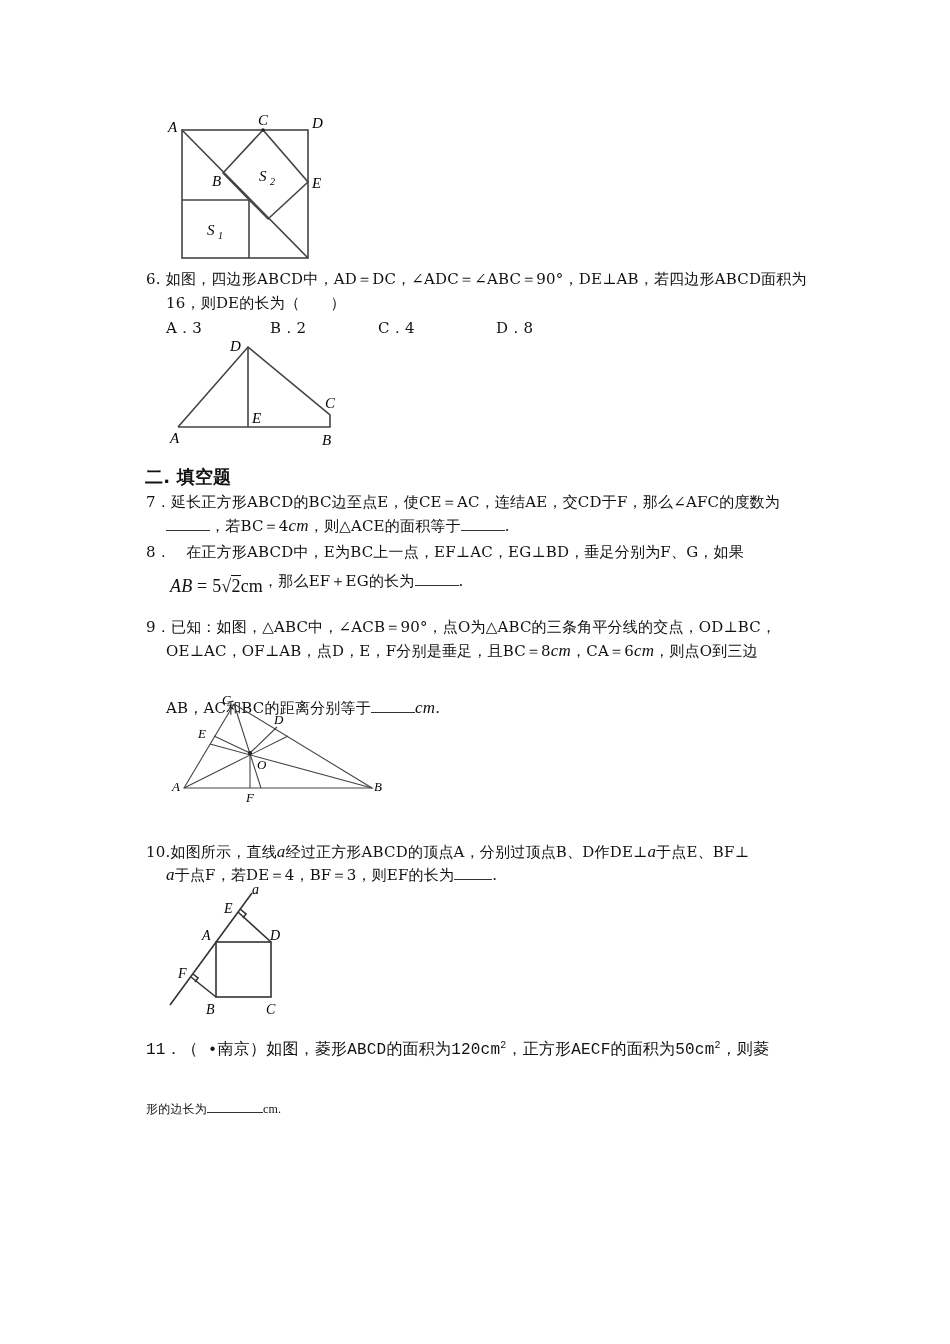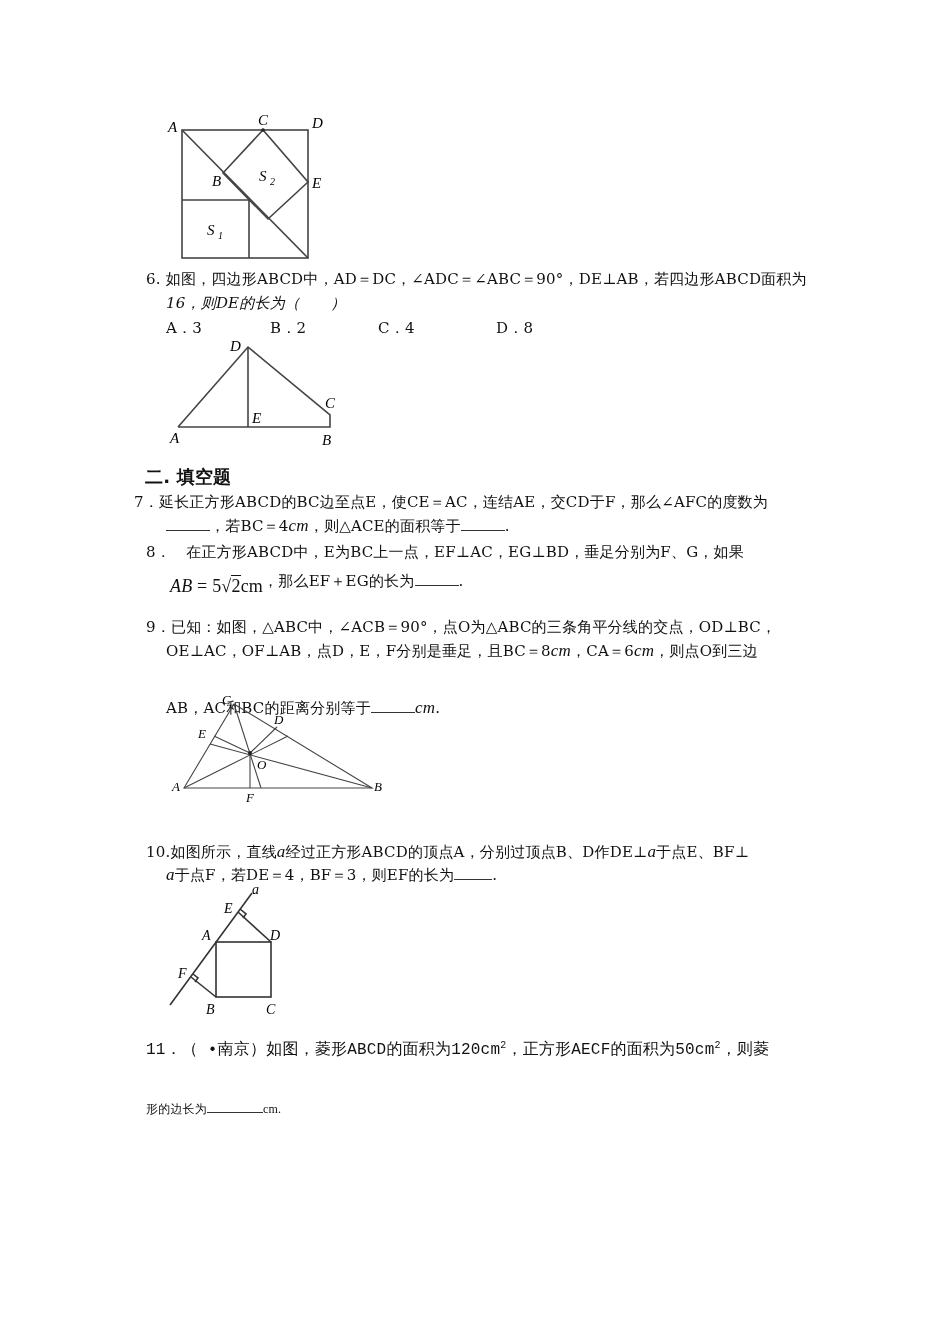--- a/index.html
+++ b/index.html
@@ -33,40 +33,40 @@
   <text x="152" y="18" font-size="15">D</text>
   <text x="52" y="76" font-size="15">B</text>
   <text x="152" y="78" font-size="15">E</text>
   <text x="99" y="71" font-size="15">S</text>
   <text x="110" y="75" font-size="10" font-style="normal">2</text>
   <text x="47" y="125" font-size="15">S</text>
   <text x="58" y="129" font-size="10" font-style="normal">1</text>
 </svg>
 
 <div class="line" style="left:146px;top:269px;">6. 如图，四边形ABCD中，AD＝DC，∠ADC＝∠ABC＝90°，DE⊥AB，若四边形ABCD面积为</div>
-<div class="line" style="left:166px;top:293px;font-style:italic;">16，则DE的长为（　　）</div>
+<div class="line" style="left:166px;top:293px;">16，则DE的长为（　　）</div>
 <div class="line" style="left:166px;top:318px;">
   <span class="choice" style="width:104px">A．3</span><span class="choice" style="width:108px">B．2</span><span class="choice" style="width:118px">C．4</span><span class="choice">D．8</span>
 </div>
 
 <svg class="abs" style="left:160px;top:335px;" width="190" height="115" viewBox="0 0 190 115">
   <g stroke="#444" stroke-width="1.6" fill="none">
     <polyline points="18,92 88,12 170,80 170,92 18,92"></polyline>
     <line x1="88" y1="12" x2="88" y2="92"></line>
   </g>
   <text x="70" y="16" font-size="15">D</text>
   <text x="92" y="88" font-size="15">E</text>
   <text x="165" y="73" font-size="15">C</text>
   <text x="10" y="108" font-size="15">A</text>
   <text x="162" y="110" font-size="15">B</text>
 </svg>
 
 <div class="line sect" style="left:145px;top:467px;">二. 填空题</div>
 
-<div class="line" style="left:134px;top:492px;">7．延长正方形ABCD的BC边至点E，使CE＝AC，连结AE，交CD于F，那么∠AFC的度数为</div>
+<div class="line" style="left:146px;top:492px;">7．延长正方形ABCD的BC边至点E，使CE＝AC，连结AE，交CD于F，那么∠AFC的度数为</div>
 <div class="line" style="left:166px;top:516px;">
   <span class="blank w6"></span><span>，若BC＝4</span><span class="it">cm</span><span>，则△ACE的面积等于</span><span class="blank w6"></span><span>.</span>
 </div>
 
 <div class="line" style="left:146px;top:542px;">8．　在正方形ABCD中，E为BC上一点，EF⊥AC，EG⊥BD，垂足分别为F、G，如果</div>
 <div class="line" style="left:170px;top:570px;">
   <span style="font-family:'Liberation Serif',serif;font-size:18px;position:relative;top:6px;"><i>AB</i><span> = 5</span><span style="font-size:18px">√</span><span style="border-top:1px solid #111;">2</span><span>cm</span></span><span>，那么EF＋EG的长为</span><span class="blank w6"></span><span>.</span>
 </div>
 
 <div class="line" style="left:146px;top:617px;">9．已知：如图，△ABC中，∠ACB＝90°，点O为△ABC的三条角平分线的交点，OD⊥BC，</div>

